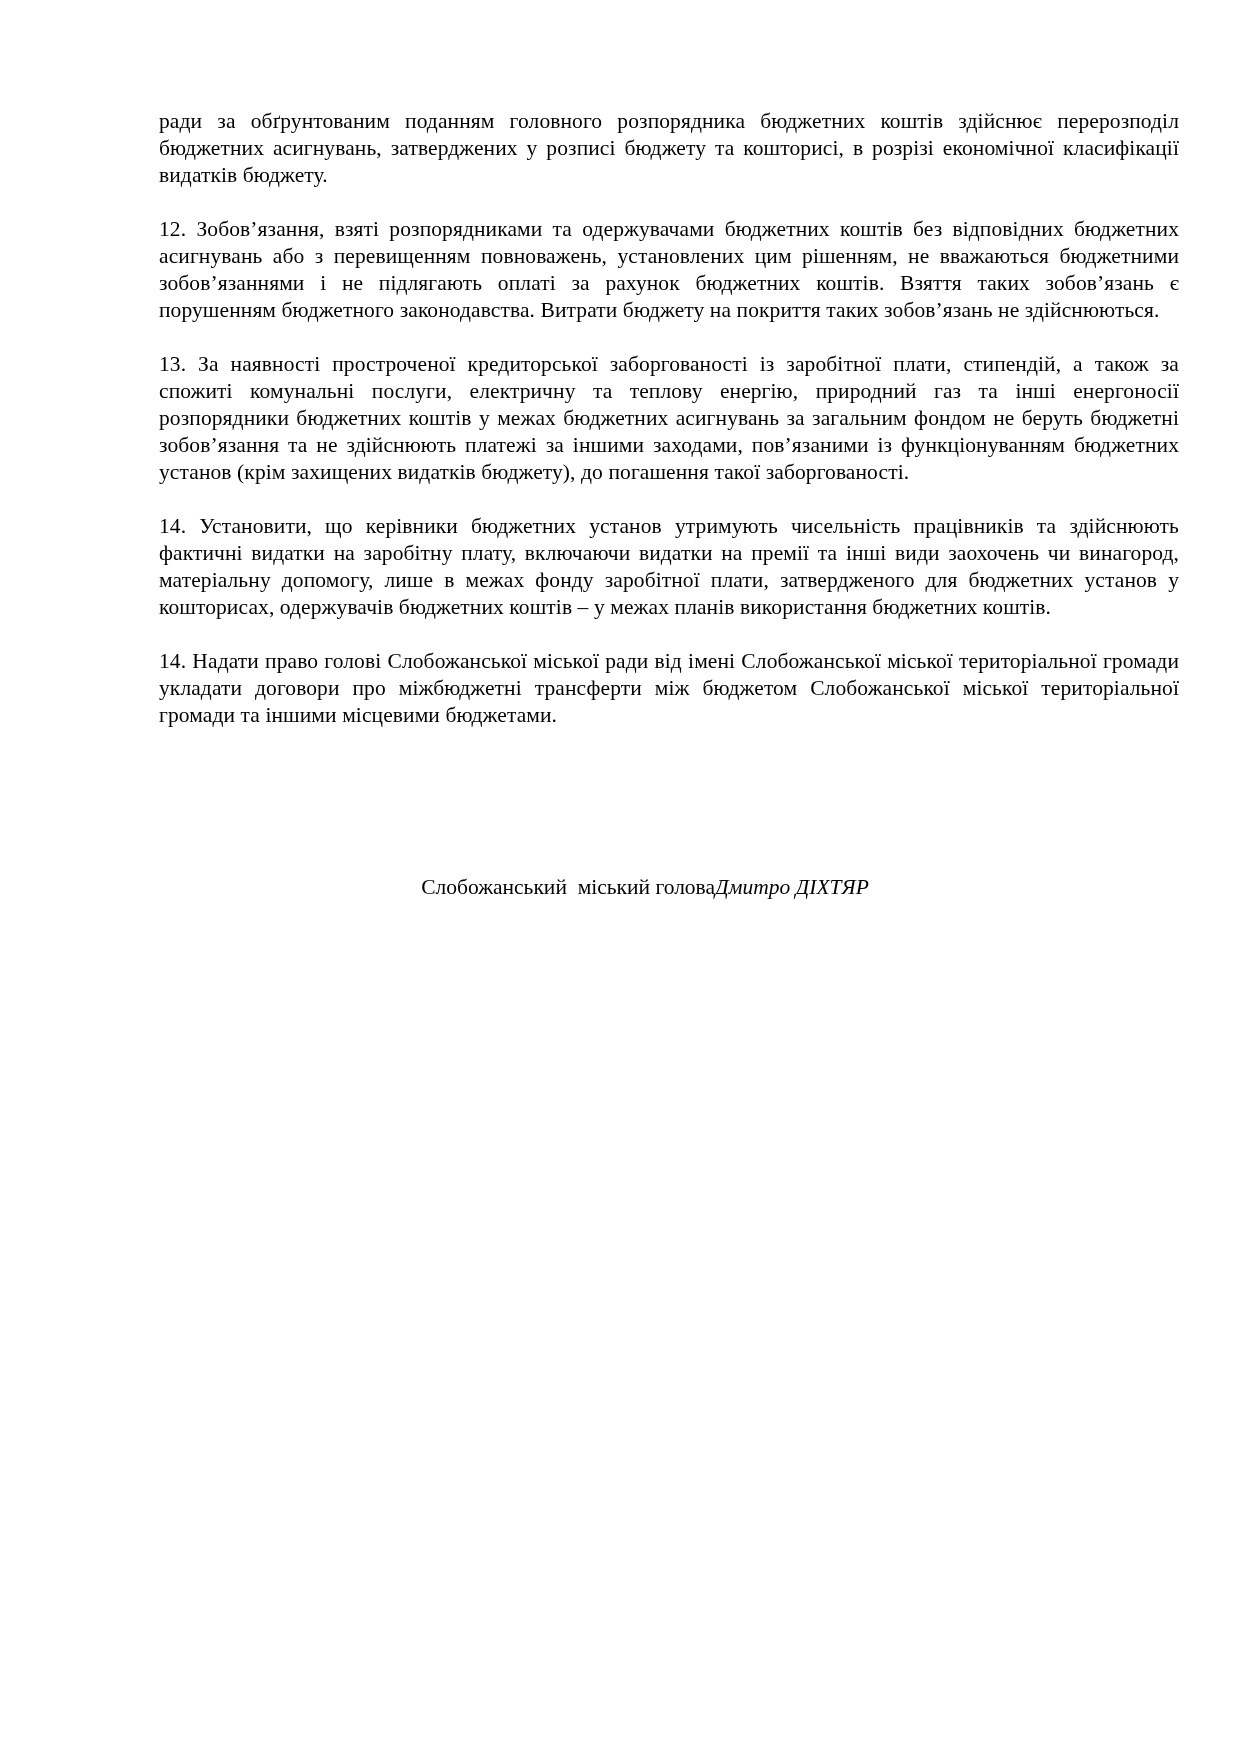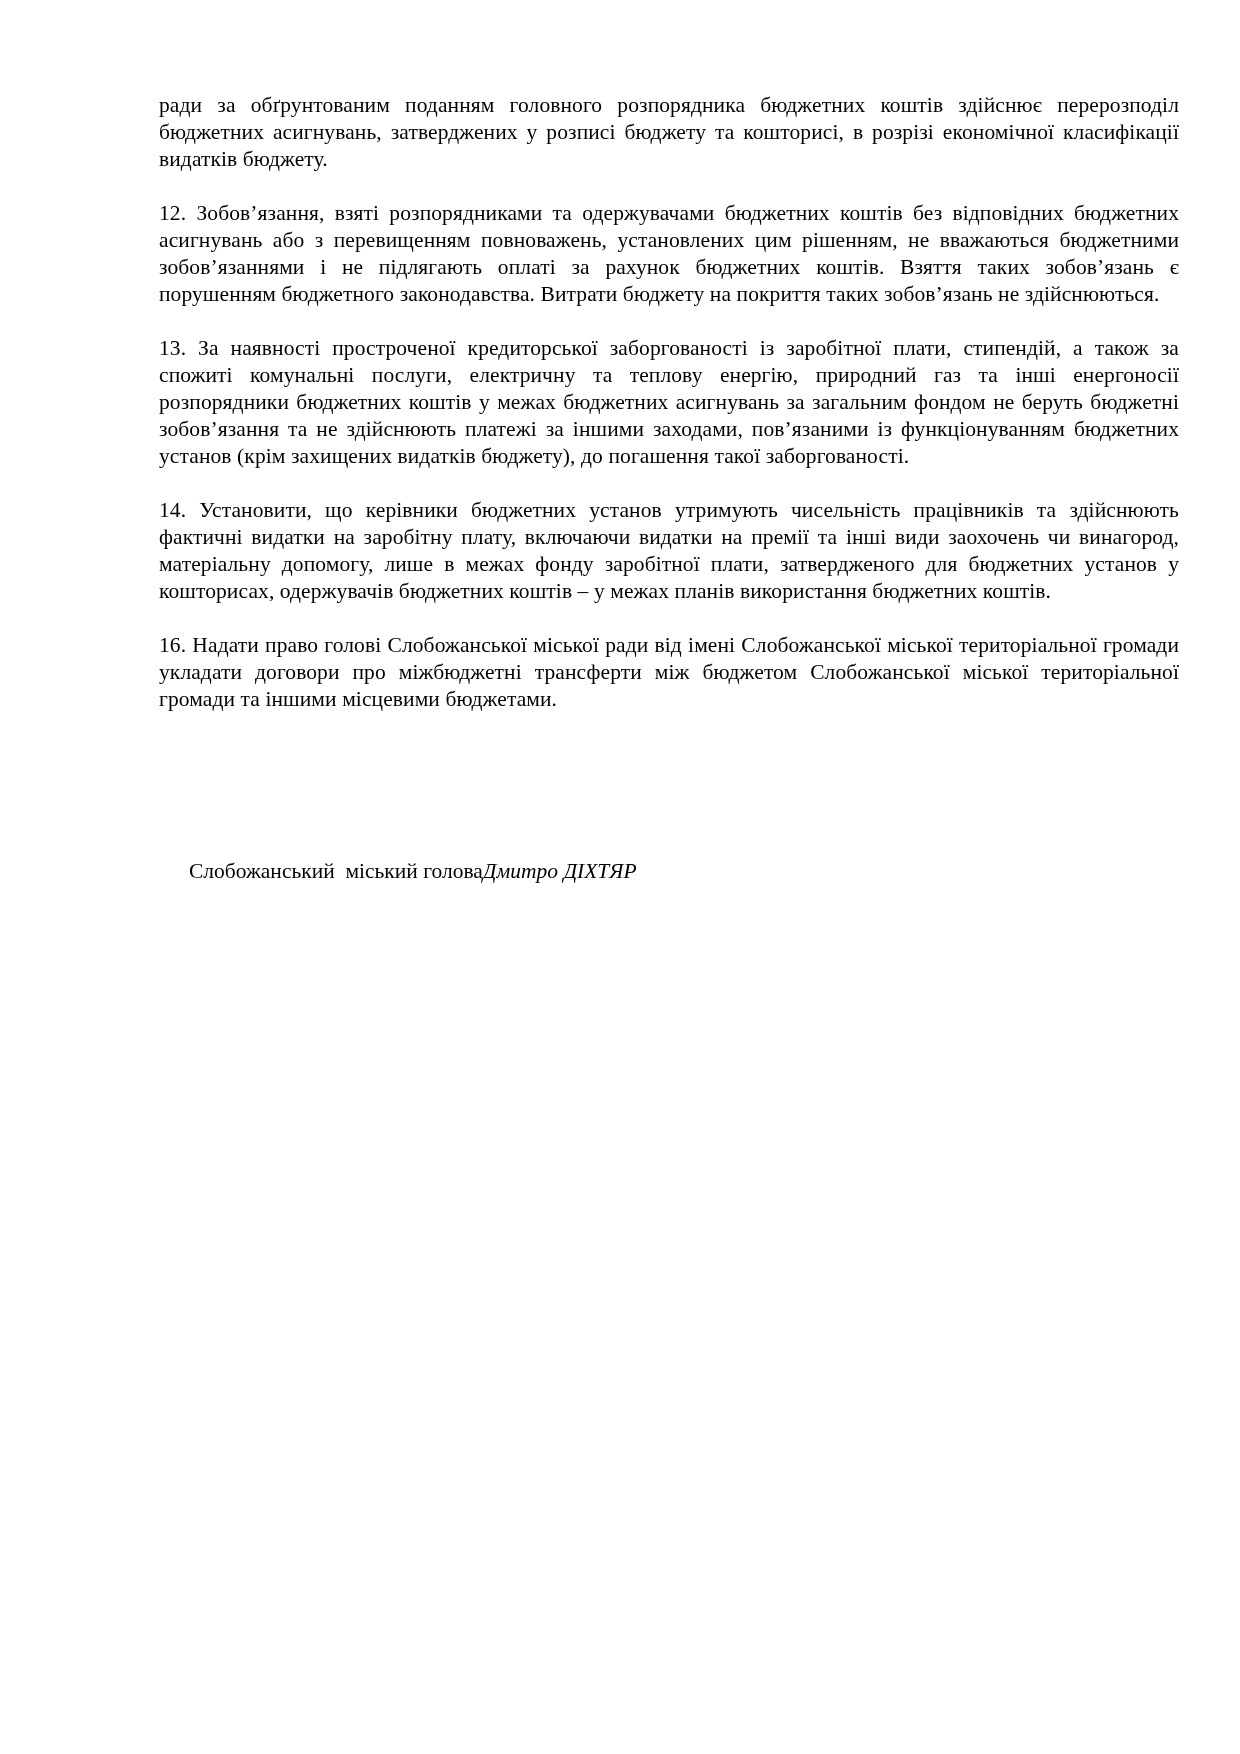--- a/index.html
+++ b/index.html
@@ -13,37 +13,37 @@
     height: 1754px;
     margin: 0 auto;
     background: #ffffff;
     overflow: hidden;
     color: #000000;
     font-family: "Liberation Serif", "DejaVu Serif", serif;
   }
   .content {
     position: absolute;
     left: 159px;
-    top: 92px;
+    top: 108px;
     width: 1020px;
   }
   .content p {
     margin: 0 0 27px 0;
     font-size: 21.5px;
     line-height: 27px;
     text-align: justify;
     letter-spacing: 0.1px;
   }
   .gap-extra {
     margin-top: 28px;
   }
   .signature {
     margin-top: 145px;
     display: flex;
-    justify-content: flex-start;
+    justify-content: center;
     align-items: baseline;
     font-size: 21.5px;
     line-height: 27px;
     padding-right: 78px;
   }
   .sig-left {
     margin-left: 30px;
     white-space: pre;
     font-weight: 400;
   }
@@ -60,21 +60,21 @@
   <div class="content">
 
     <p>ради за обґрунтованим поданням головного розпорядника бюджетних коштів здійснює перерозподіл бюджетних асигнувань, затверджених у розписі бюджету та кошторисі, в розрізі економічної класифікації видатків бюджету.</p>
 
     <p>12. Зобов’язання, взяті розпорядниками та одержувачами бюджетних коштів без відповідних бюджетних асигнувань або з перевищенням повноважень, установлених цим рішенням, не вважаються бюджетними зобов’язаннями і не підлягають оплаті за рахунок бюджетних коштів. Взяття таких зобов’язань є порушенням бюджетного законодавства. Витрати бюджету на покриття таких зобов’язань не здійснюються.</p>
 
     <p>13. За наявності простроченої кредиторської заборгованості із заробітної плати, стипендій, а також за спожиті комунальні послуги, електричну та теплову енергію, природний газ та інші енергоносії розпорядники бюджетних коштів у межах бюджетних асигнувань за загальним фондом не беруть бюджетні зобов’язання та не здійснюють платежі за іншими заходами, пов’язаними із функціонуванням бюджетних установ (крім захищених видатків бюджету), до погашення такої заборгованості.</p>
 
     <p>14. Установити, що керівники бюджетних установ утримують чисельність працівників та здійснюють фактичні видатки на заробітну плату, включаючи видатки на премії та інші види заохочень чи винагород, матеріальну допомогу, лише в межах фонду заробітної плати, затвердженого для бюджетних установ у кошторисах, одержувачів бюджетних коштів – у межах планів використання бюджетних коштів.</p>
 
-    <p>16. Надати право голові Слобожанської міської ради від імені Слобожанської міської територіальної громади укладати договори про міжбюджетні трансферти між бюджетом Слобожанської міської територіальної громади та іншими місцевими бюджетами.</p>
+    <p>14. Надати право голові Слобожанської міської ради від імені Слобожанської міської територіальної громади укладати договори про міжбюджетні трансферти між бюджетом Слобожанської міської територіальної громади та іншими місцевими бюджетами.</p>
 
 
 
 
     <div class="signature">
       <span class="sig-left">Слобожанський  міський голова</span>
       <span class="sig-right">Дмитро ДІХТЯР</span>
     </div>
 
   </div>

